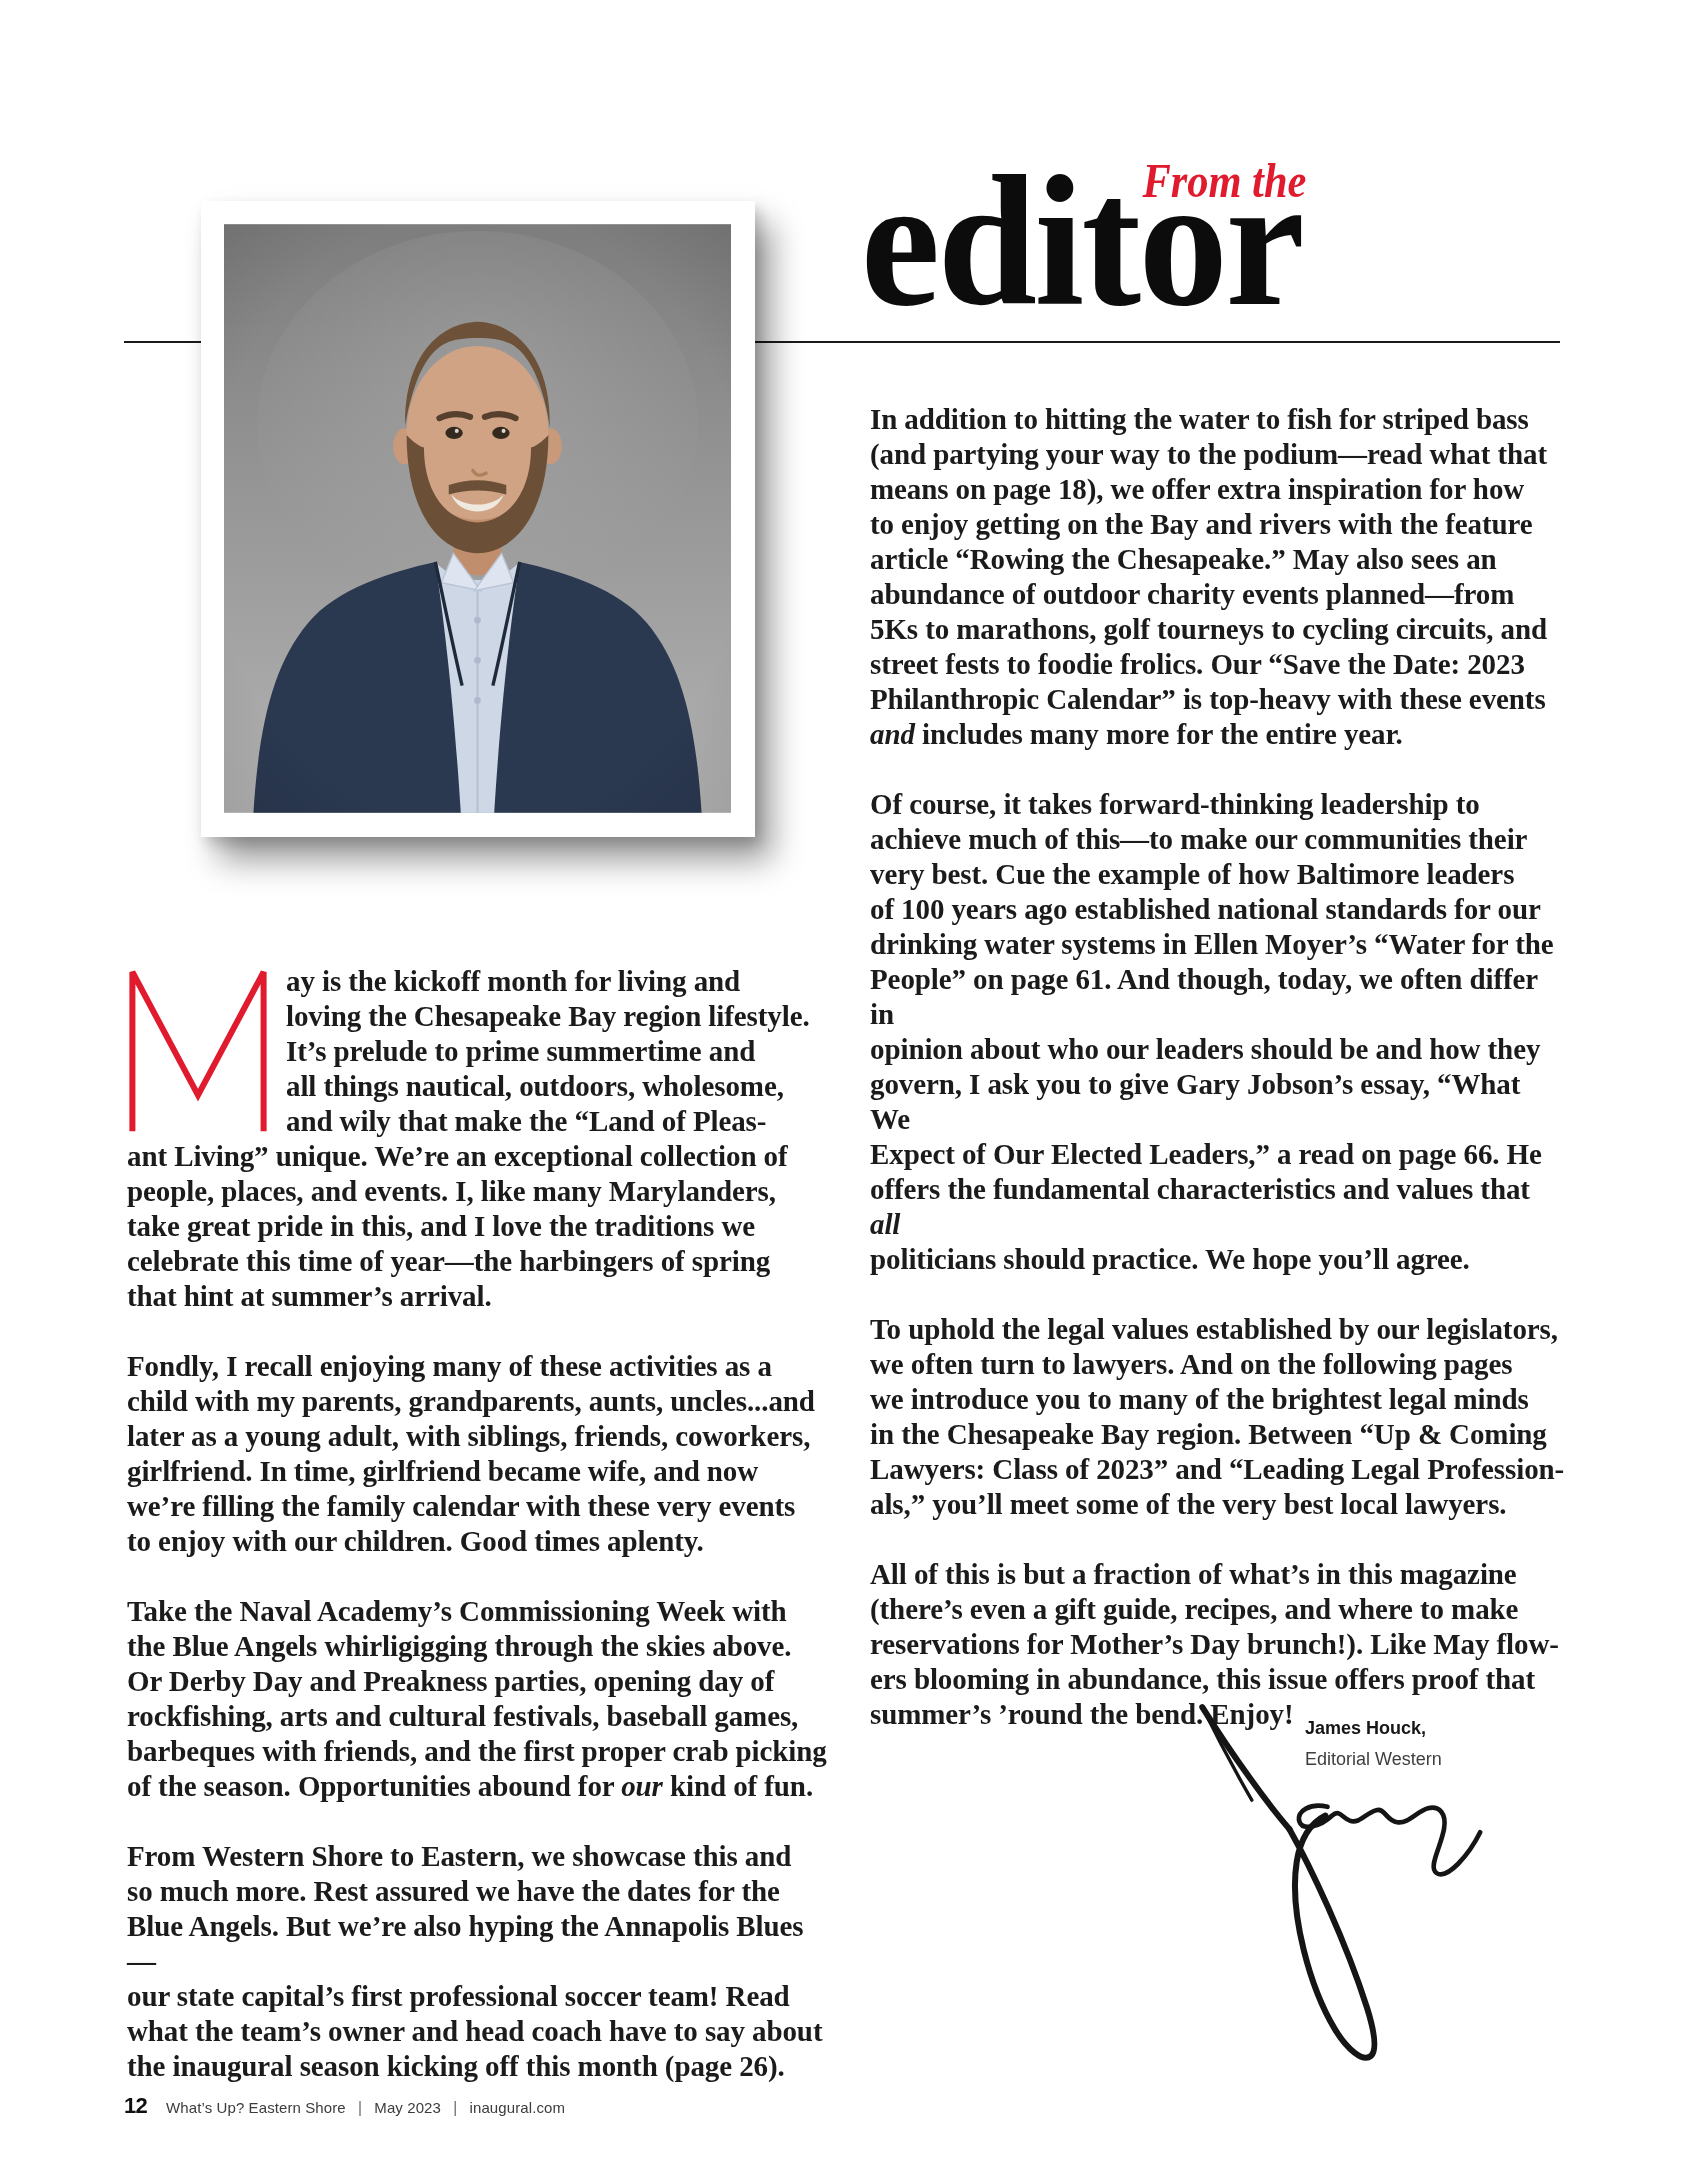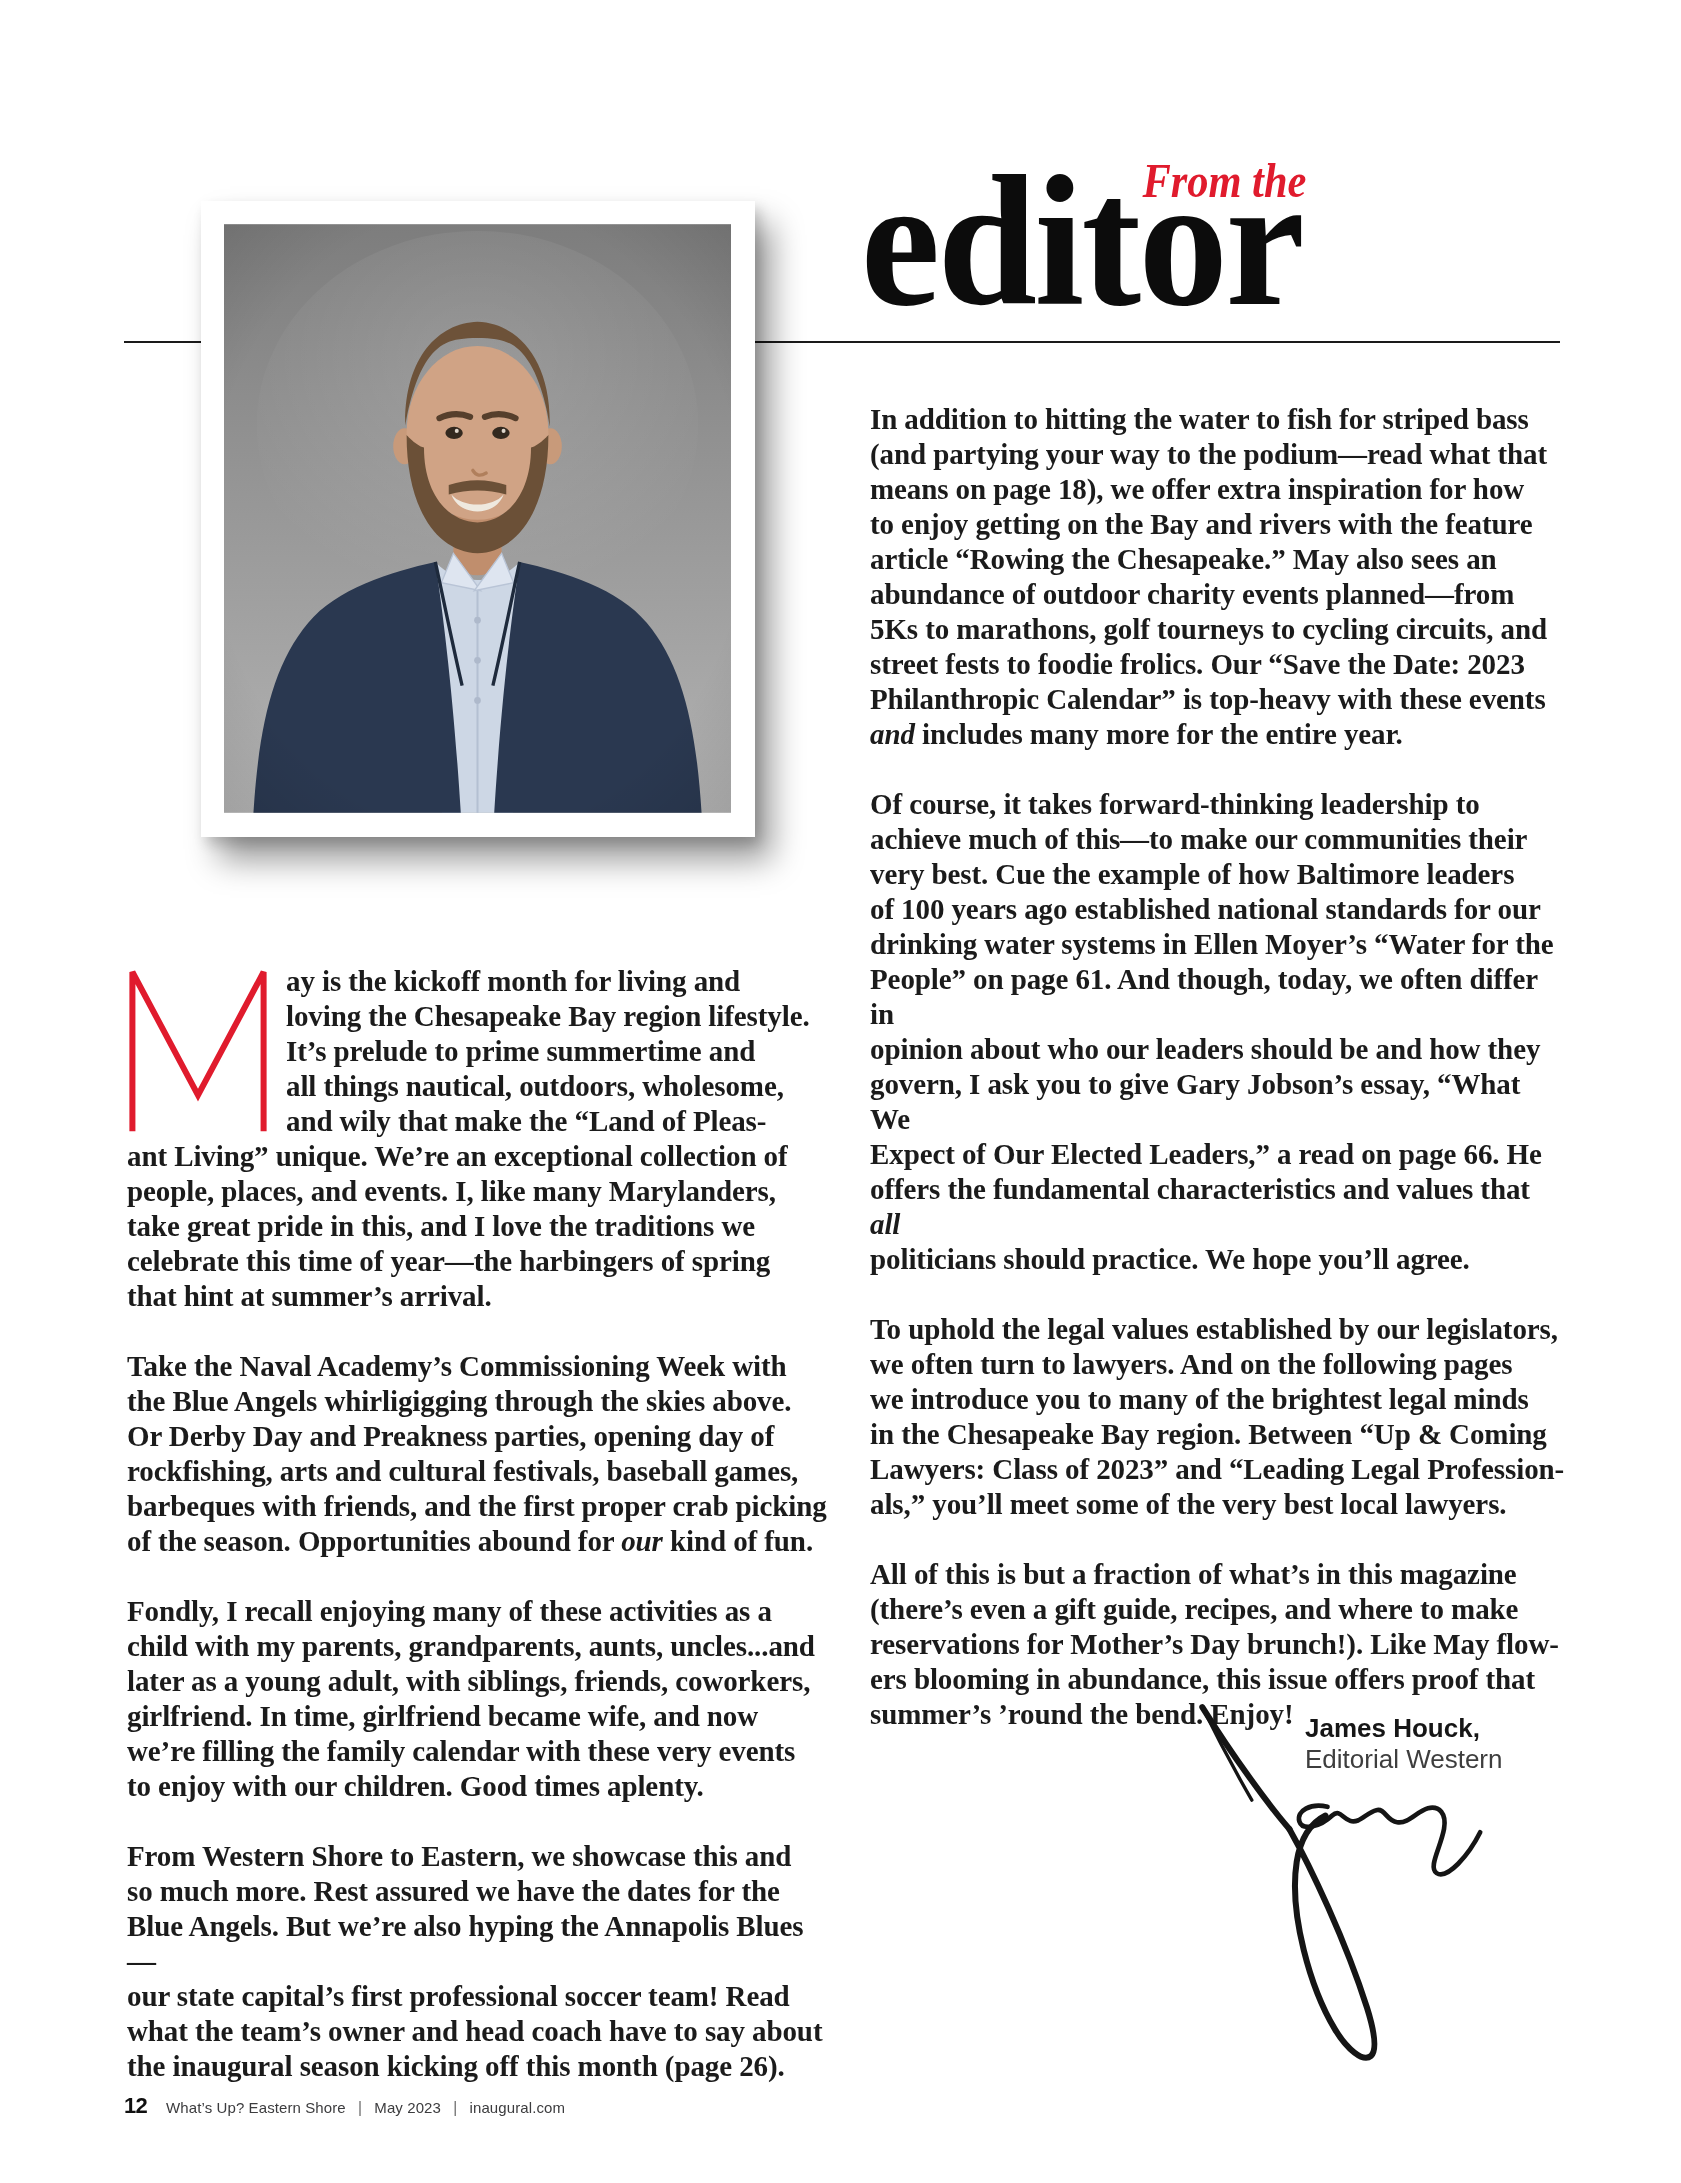--- a/index.html
+++ b/index.html
@@ -43,21 +43,21 @@
   }
   .col-left{left:127px;top:929px;width:700px;}
   .col-right{left:870px;top:402px;width:696px;}
   .para{white-space:pre-line;margin:0 0 35px 0;}
   .dropcap-float{float:left;width:159px;height:174px;}
   .dropcap-float svg{display:block;margin-top:4px;}
   
   .signature-svg{position:absolute;left:1138px;top:1626px;width:375px;height:442px;z-index:1;}
   .sig-block{
     position:absolute;left:1305px;top:1713px;z-index:2;
-    font-family:"Liberation Sans", sans-serif;font-size:26px;line-height:31px;
+    font-family:"Liberation Sans", sans-serif;font-size:18px;line-height:31px;
   }
   .sig-name{font-weight:bold;color:#161616;}
   .sig-title{font-weight:normal;color:#3e3e3e;}
   
   .footer{
     position:absolute;left:124px;top:2088px;
     display:flex;align-items:baseline;z-index:1;
     font-family:"Liberation Sans", sans-serif;color:#3c3c3e;
   }
   .folio{
@@ -148,32 +148,32 @@
 loving the Chesapeake Bay region lifestyle.
 It’s prelude to prime summertime and
 all things nautical, outdoors, wholesome,
 and wily that make the “Land of Pleas-
 ant Living” unique. We’re an exceptional collection of
 people, places, and events. I, like many Marylanders,
 take great pride in this, and I love the traditions we
 celebrate this time of year—the harbingers of spring
 that hint at summer’s arrival.</span>
     </div>
+    <div class="para">Fondly, I recall enjoying many of these activities as a
+child with my parents, grandparents, aunts, uncles...and
+later as a young adult, with siblings, friends, coworkers,
+girlfriend. In time, girlfriend became wife, and now
+we’re filling the family calendar with these very events
+to enjoy with our children. Good times aplenty.</div>
     <div class="para">Take the Naval Academy’s Commissioning Week with
 the Blue Angels whirligigging through the skies above.
 Or Derby Day and Preakness parties, opening day of
 rockfishing, arts and cultural festivals, baseball games,
 barbeques with friends, and the first proper crab picking
 of the season. Opportunities abound for <i>our</i> kind of fun.</div>
-    <div class="para">Fondly, I recall enjoying many of these activities as a
-child with my parents, grandparents, aunts, uncles...and
-later as a young adult, with siblings, friends, coworkers,
-girlfriend. In time, girlfriend became wife, and now
-we’re filling the family calendar with these very events
-to enjoy with our children. Good times aplenty.</div>
     <div class="para">From Western Shore to Eastern, we showcase this and
 so much more. Rest assured we have the dates for the
 Blue Angels. But we’re also hyping the Annapolis Blues—
 our state capital’s first professional soccer team! Read
 what the team’s owner and head coach have to say about
 the inaugural season kicking off this month (page 26).</div>
   </section>
 
   <section class="col col-right">
     <div class="para">In addition to hitting the water to fish for striped bass

